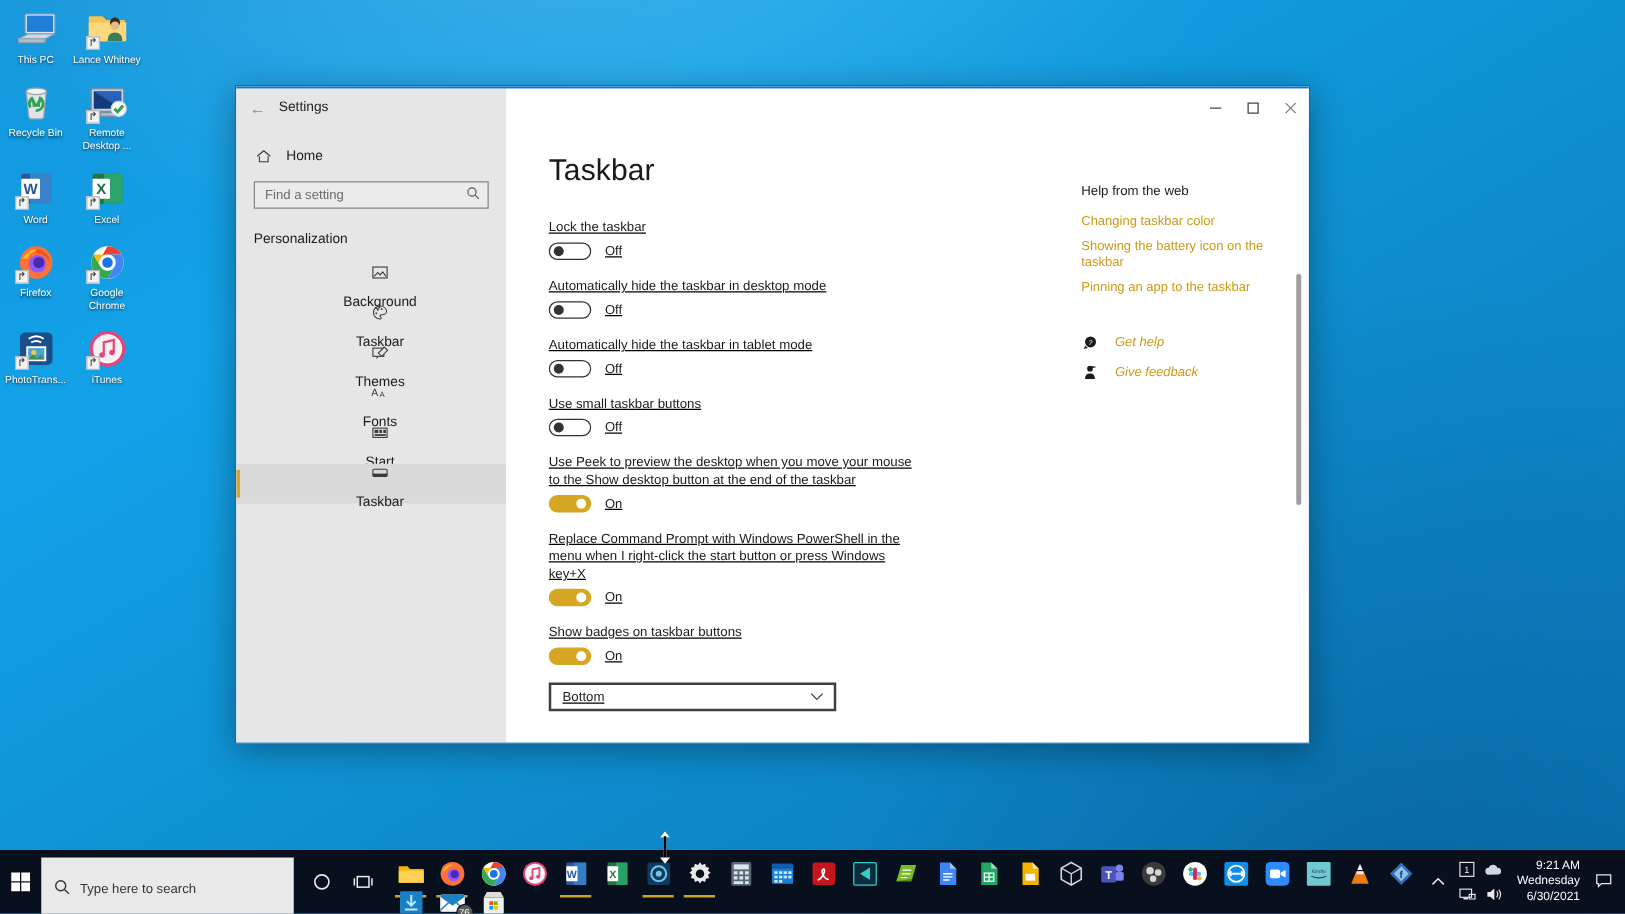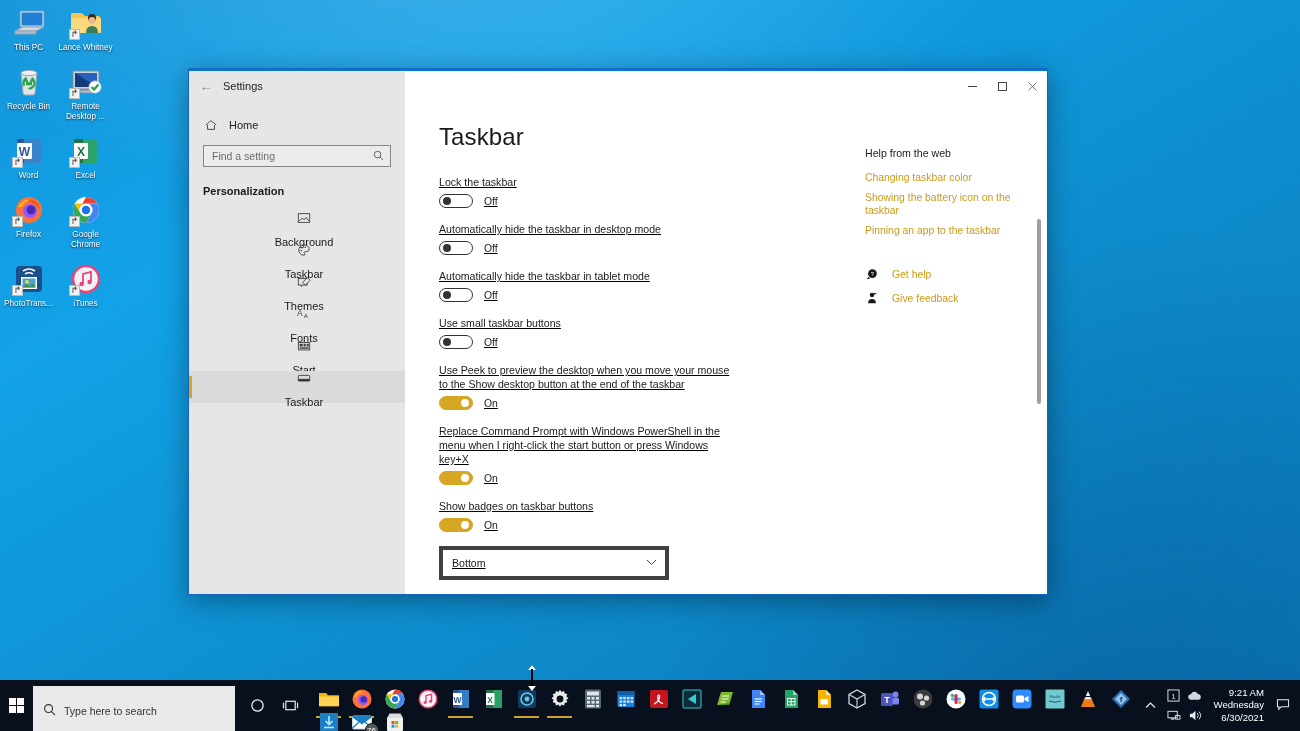--- a/index.html
+++ b/index.html
@@ -88,21 +88,21 @@
     display:flex; align-items:center;
     height:22px; background:#ebebeb; border:1px solid #868686;
     padding:0 6px 0 8px;
   }
   .search-box input {
     flex:1; border:0; outline:0; background:transparent;
     font-family:inherit; font-size:10.5px; color:#222;
   }
   .search-box input::placeholder { color:#6c6c6c; }
   .search-ico { color:#555; font-size:11px; }
-  .cat-title { padding:18px 0 6px 14px; font-size:11px; font-weight:bold; color:#1a1a1a; }
+  .cat-title { padding:18px 0 6px 14px; font-size:11px; font-weight:normal; color:#1a1a1a; }
   .nav-list { margin-top:8px; }
   .nav-item {
     display:flex; align-items:center; gap:11px;
     height:32px; padding-left:14px; font-size:11px; color:#1a1a1a;
     position:relative;
     flex-direction:column;
   }
   .nav-item.selected { background:#dadada; }
   .nav-item.selected::before {
     content:""; position:absolute; left:0; top:5px; bottom:5px; width:3px; background:#d9a520;
@@ -127,34 +127,34 @@
   }
   .toggle .knob {
     position:absolute; top:2px; left:3px; width:8px; height:8px;
     border-radius:50%; background:#333;
   }
   .toggle.on { background:#d6a723; border-color:#d6a723; }
   .toggle.on .knob { left:auto; right:3px; background:#fff; }
   .toggle-state { font-size:10.4px; color:#1a1a1a; }
   .field-label { font-size:10.6px; color:#1a1a1a; margin-bottom:6px; }
   .combo {
-    height:34px; border:4px solid #404040; background:#fff;
+    height:23px; border:2px solid #404040; background:#fff;
     display:flex; align-items:center; justify-content:space-between;
     padding:0 8px 0 9px; font-size:10.6px; color:#1a1a1a;
   }
   .combo .chev { color:#444; font-size:9px; }
   .combo-sm { width:230px; }
 
   
   .help-rail { width:190px; flex:0 0 190px; padding:46px 12px 0 8px; }
   .help-title { font-size:10.6px; color:#1a1a1a; margin-bottom:12px; }
   .help-link {
     font-size:10.4px; color:#cc9a16; line-height:13px; margin-bottom:7px; display:block;
   }
-  .help-actions { margin-top:30px; }
+  .help-actions { margin-top:30px;font-style:italic; }
   .help-action { display:flex; align-items:center; gap:13px; margin-bottom:10px; }
   .help-action .lbl { font-size:10.4px; color:#cc9a16; }
   .help-ico { width:14px; height:14px; color:#1a1a1a; display:flex; align-items:center; justify-content:center; }
 
   
   .vscroll {
     position:absolute; top:30px; right:2px; bottom:0; width:12px;
   }
   .vthumb {
     position:absolute; top:118px; left:4px; width:4px; height:185px;

